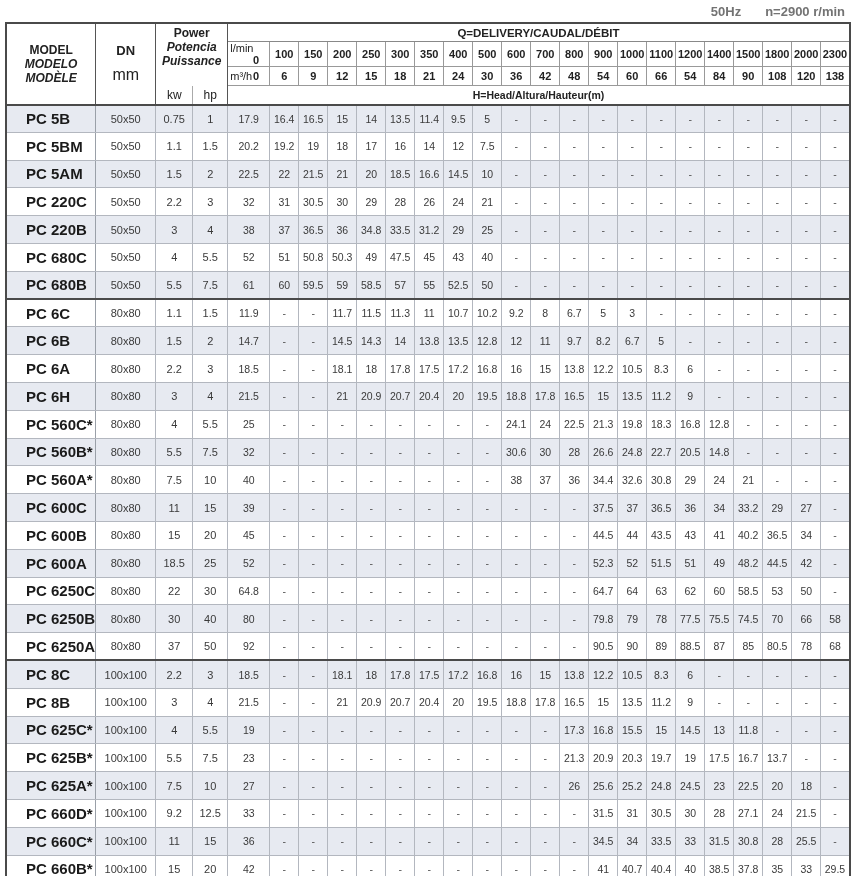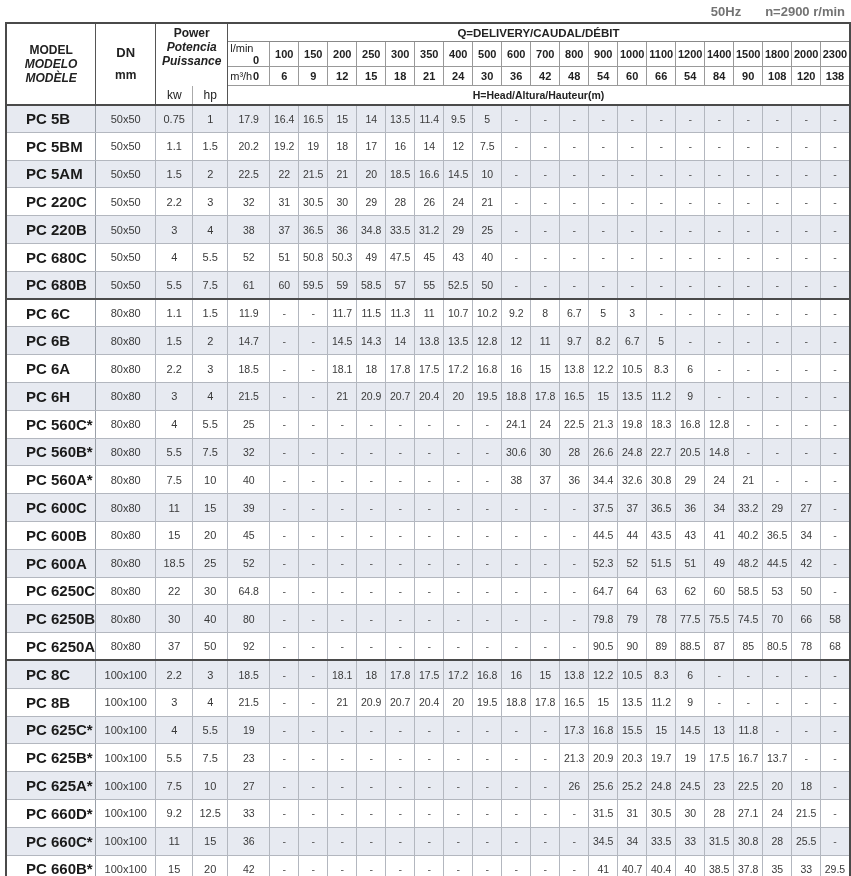--- a/index.html
+++ b/index.html
@@ -37,21 +37,21 @@
   }
   
   thead th{background:#ffffff;}
   thead{border-bottom:2px solid #4a4a4a;}
   .c-model,.c-dn,.c-power{border-right:1.5px solid #555;}
   .c-model div,.c-power div{line-height:14px;font-size:12px;}
   .b{font-weight:bold;}
   .bi{font-weight:bold;font-style:italic;}
   .c-dn{vertical-align:middle;}
   .c-dn .dnl{font-weight:bold;font-size:13px;padding-bottom:8px;}
-  .c-dn .mm{font-size:12px;font-weight:bold;}
+  .c-dn .mm{font-size:16px;font-weight:normal;}
   .c-power{vertical-align:top;padding-top:2px;}
   .q-title{
     font-weight:bold;font-size:11.5px;height:17px;
     border-bottom:1px solid #888;
   }
   .hr-nums th{height:18px;font-size:11px;}
   .hr-nums .qnum{font-weight:bold;border-left:1px solid #999;}
   #m3h-row th{border-top:1px solid #999;}
   .unit-cell{
     display:table-cell;

